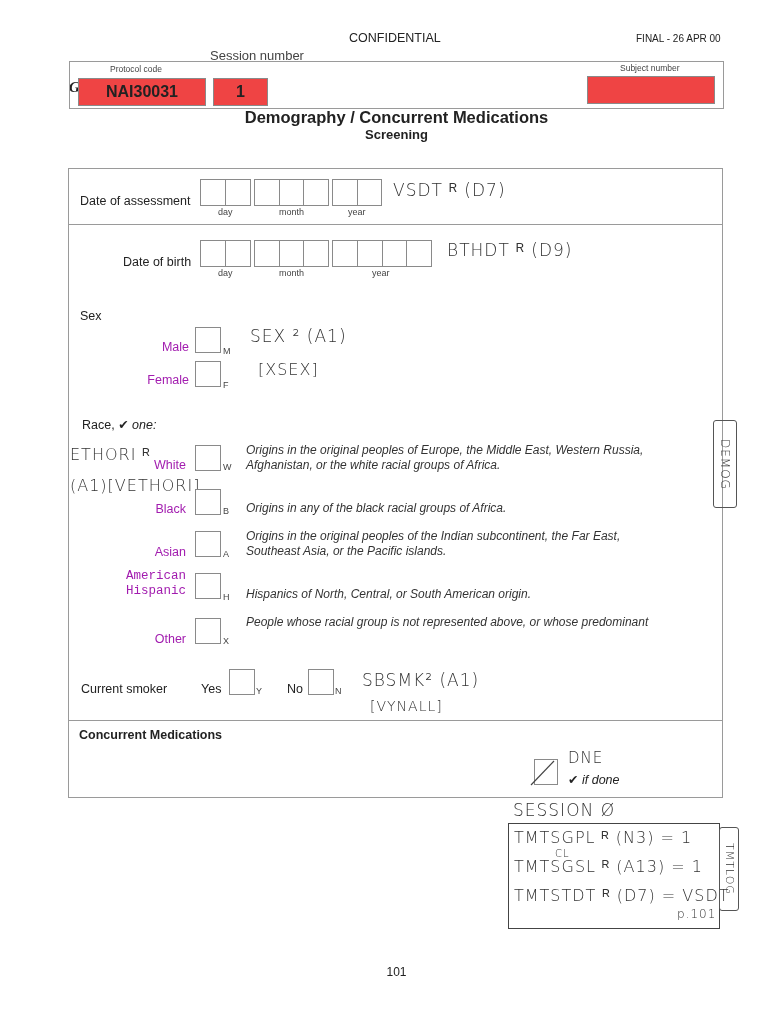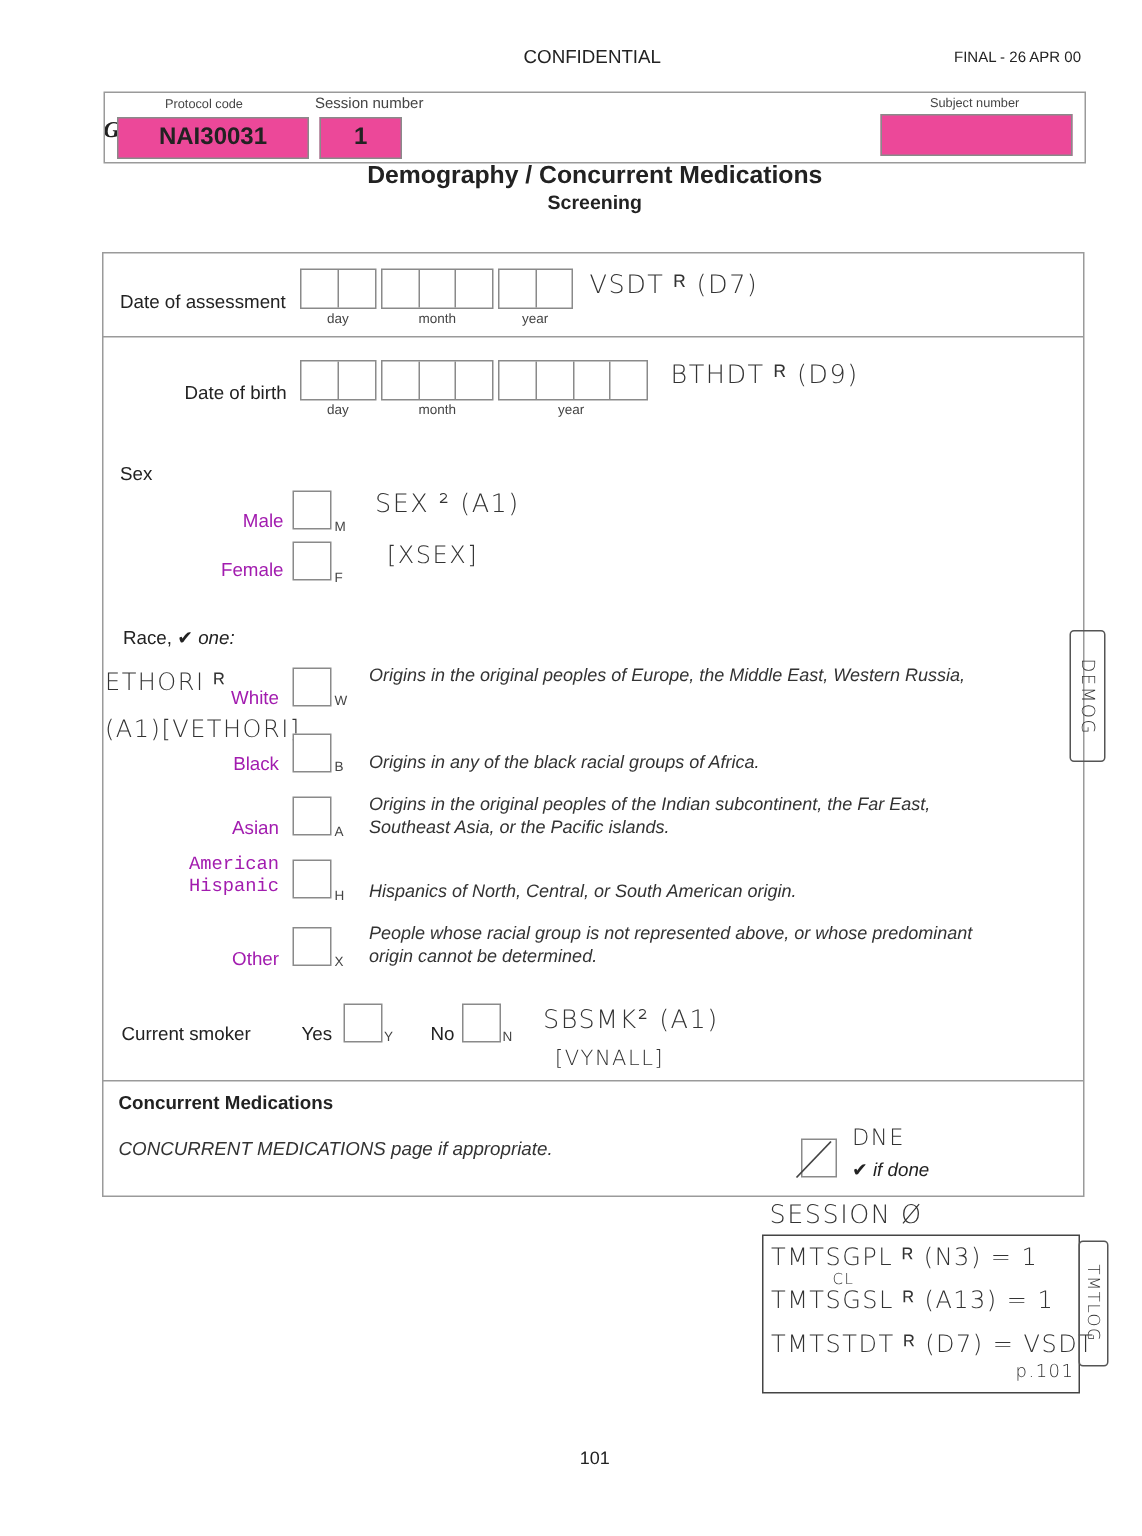--- a/index.html
+++ b/index.html
@@ -2,42 +2,42 @@
 <html><head>
 <meta charset="utf-8">
 <style>
   html, body { margin:0; padding:0; background:#ffffff; }
   body { width:761px; height:1024px; position:relative; overflow:hidden;
          font-family:"Liberation Sans", sans-serif; color:#222; }
   .abs { position:absolute; }
   .hand { font-family:"DejaVu Sans", sans-serif; font-weight:200; color:#333; letter-spacing:1px; }
   .brand { font-family:"Liberation Serif", serif; font-style:italic; font-weight:bold; font-size:15px; color:#222; }
   .hdr-box { border:1px solid #9a9a9a; }
-  .cell-box { border:1px solid #8a8a8a; background:#ec4899; }
+  .cell-box { border:1px solid #8a8a8a; background:#ef4444; }
   .datebox { position:absolute; height:25px; border:1px solid #8a8a8a; display:flex; }
   .datebox span { flex:1; border-right:1px solid #8a8a8a; }
   .datebox span:last-child { border-right:none; }
   .cb { position:absolute; width:24px; height:24px; border:1px solid #8a8a8a; background:#fff; }
   .code { position:absolute; font-size:9px; color:#444; }
   .lbl { position:absolute; font-size:12.5px; color:#222; }
   .lbl-r { position:absolute; font-size:12.5px; color:#a21caf; text-align:right; }
   .small { position:absolute; font-size:9px; color:#444; }
   .desc { position:absolute; font-size:12px; font-style:italic; color:#333; line-height:15px; }
   .hline { position:absolute; height:0; border-top:1px solid #9a9a9a; }
 </style>
 </head>
 <body>
 
 <div class="abs brand" style="left:69px;top:31px;margin-top:48px;">GlaxoWellcome</div>
 <div class="abs" style="left:349px;top:31px;font-size:12.5px;">CONFIDENTIAL</div>
 <div class="abs" style="left:636px;top:33px;font-size:10px;">FINAL - 26 APR 00</div>
 
 <div class="abs hdr-box" style="left:69px;top:61px;width:653px;height:46px;"></div>
 <div class="abs" style="left:110px;top:64px;font-size:8.5px;color:#444;">Protocol code</div>
-<div class="abs" style="left:210px;top:64px;font-size:10px;color:#444;">Session number</div>
+<div class="abs" style="left:210px;top:48px;font-size:13px;color:#444;">Session number</div>
 <div class="abs" style="left:620px;top:63px;font-size:8.5px;color:#444;">Subject number</div>
 
 <div class="abs cell-box" style="left:78px;top:78px;width:126px;height:26px;display:flex;align-items:center;justify-content:center;font-size:16px;font-weight:bold;">
   <span>NAI30031</span>
 </div>
 <div class="abs cell-box" style="left:213px;top:78px;width:53px;height:26px;display:flex;align-items:center;justify-content:center;font-size:16px;font-weight:bold;">
   <span>1</span>
 </div>
 <div class="abs cell-box" style="left:587px;top:76px;width:126px;height:26px;">
   <span></span>
@@ -106,20 +106,21 @@
   <span style="font-style:italic;">one:</span>
 </div>
 <div class="abs hand" style="left:70px;top:445px;font-size:16px;">ETHORI ᴿ</div>
 <div class="abs hand" style="left:70px;top:476px;font-size:16px;">(A1)[VETHORI]</div>
 
 <div class="lbl-r" style="left:120px;width:66px;top:458px;">White</div>
 <div class="cb" style="left:195px;top:445px;"></div>
 <div class="code" style="left:223px;top:462px;">W</div>
 <div class="desc" style="left:246px;top:443px;">
   <div>Origins in the original peoples of Europe, the Middle East, Western Russia,</div>
+  <div>Afghanistan, or the white racial groups of Africa.</div>
 </div>
 
 <div class="lbl-r" style="left:120px;width:66px;top:502px;">Black</div>
 <div class="cb" style="left:195px;top:489px;"></div>
 <div class="code" style="left:223px;top:506px;">B</div>
 <div class="desc" style="left:246px;top:501px;">Origins in any of the black racial groups of Africa.</div>
 
 <div class="lbl-r" style="left:120px;width:66px;top:545px;">Asian</div>
 <div class="cb" style="left:195px;top:531px;"></div>
 <div class="code" style="left:223px;top:549px;">A</div>
@@ -134,40 +135,38 @@
 </div>
 <div class="cb" style="left:195px;top:573px;"></div>
 <div class="code" style="left:223px;top:592px;">H</div>
 <div class="desc" style="left:246px;top:587px;">Hispanics of North, Central, or South American origin.</div>
 
 <div class="lbl-r" style="left:120px;width:66px;top:632px;">Other</div>
 <div class="cb" style="left:195px;top:618px;"></div>
 <div class="code" style="left:223px;top:636px;">X</div>
 <div class="desc" style="left:246px;top:615px;">
   <div>People whose racial group is not represented above, or whose predominant</div>
-  <div>origin cannot be determined.</div>
 </div>
 
 <div class="abs hand" style="left:713px;top:420px;width:22px;height:86px;border:1px solid #555;border-radius:3px;display:flex;align-items:center;justify-content:center;">
   <span style="writing-mode:vertical-rl;font-size:12px;">DEMOG</span>
 </div>
 
 <div class="lbl" style="left:81px;top:682px;">Current smoker</div>
 <div class="lbl" style="left:201px;top:682px;">Yes</div>
 <div class="cb" style="left:229px;top:669px;"></div>
 <div class="code" style="left:256px;top:686px;">Y</div>
 <div class="lbl" style="left:287px;top:682px;">No</div>
 <div class="cb" style="left:308px;top:669px;"></div>
 <div class="code" style="left:335px;top:686px;">N</div>
 <div class="abs hand" style="left:362px;top:670px;font-size:17px;">SBSMK² (A1)</div>
 <div class="abs hand" style="left:370px;top:698px;font-size:14px;">[VYNALL]</div>
 
 <div class="abs" style="left:79px;top:728px;font-size:12.5px;font-weight:bold;">Concurrent Medications</div>
 <div class="desc" style="left:79px;top:759px;font-size:12.5px;line-height:15px;word-spacing:5px;">
-  <div style="word-spacing:0;">CONCURRENT MEDICATIONS page if appropriate.</div>
 </div>
 <div class="abs" style="left:531px;top:759px;width:24px;height:25px;">
   <div style="position:absolute;left:3px;top:0;width:22px;height:24px;border:1px solid #8a8a8a;"></div>
   <svg style="position:absolute;left:-2px;top:-2px;" width="30" height="30">
     <line x1="2" y1="28" x2="25" y2="4" stroke="#444" stroke-width="1.2"></line>
   </svg>
 </div>
 <div class="abs hand" style="left:568px;top:749px;font-size:15px;">DNE</div>
 <div class="abs" style="left:568px;top:772px;font-size:12.5px;">
   <span>✔</span>

